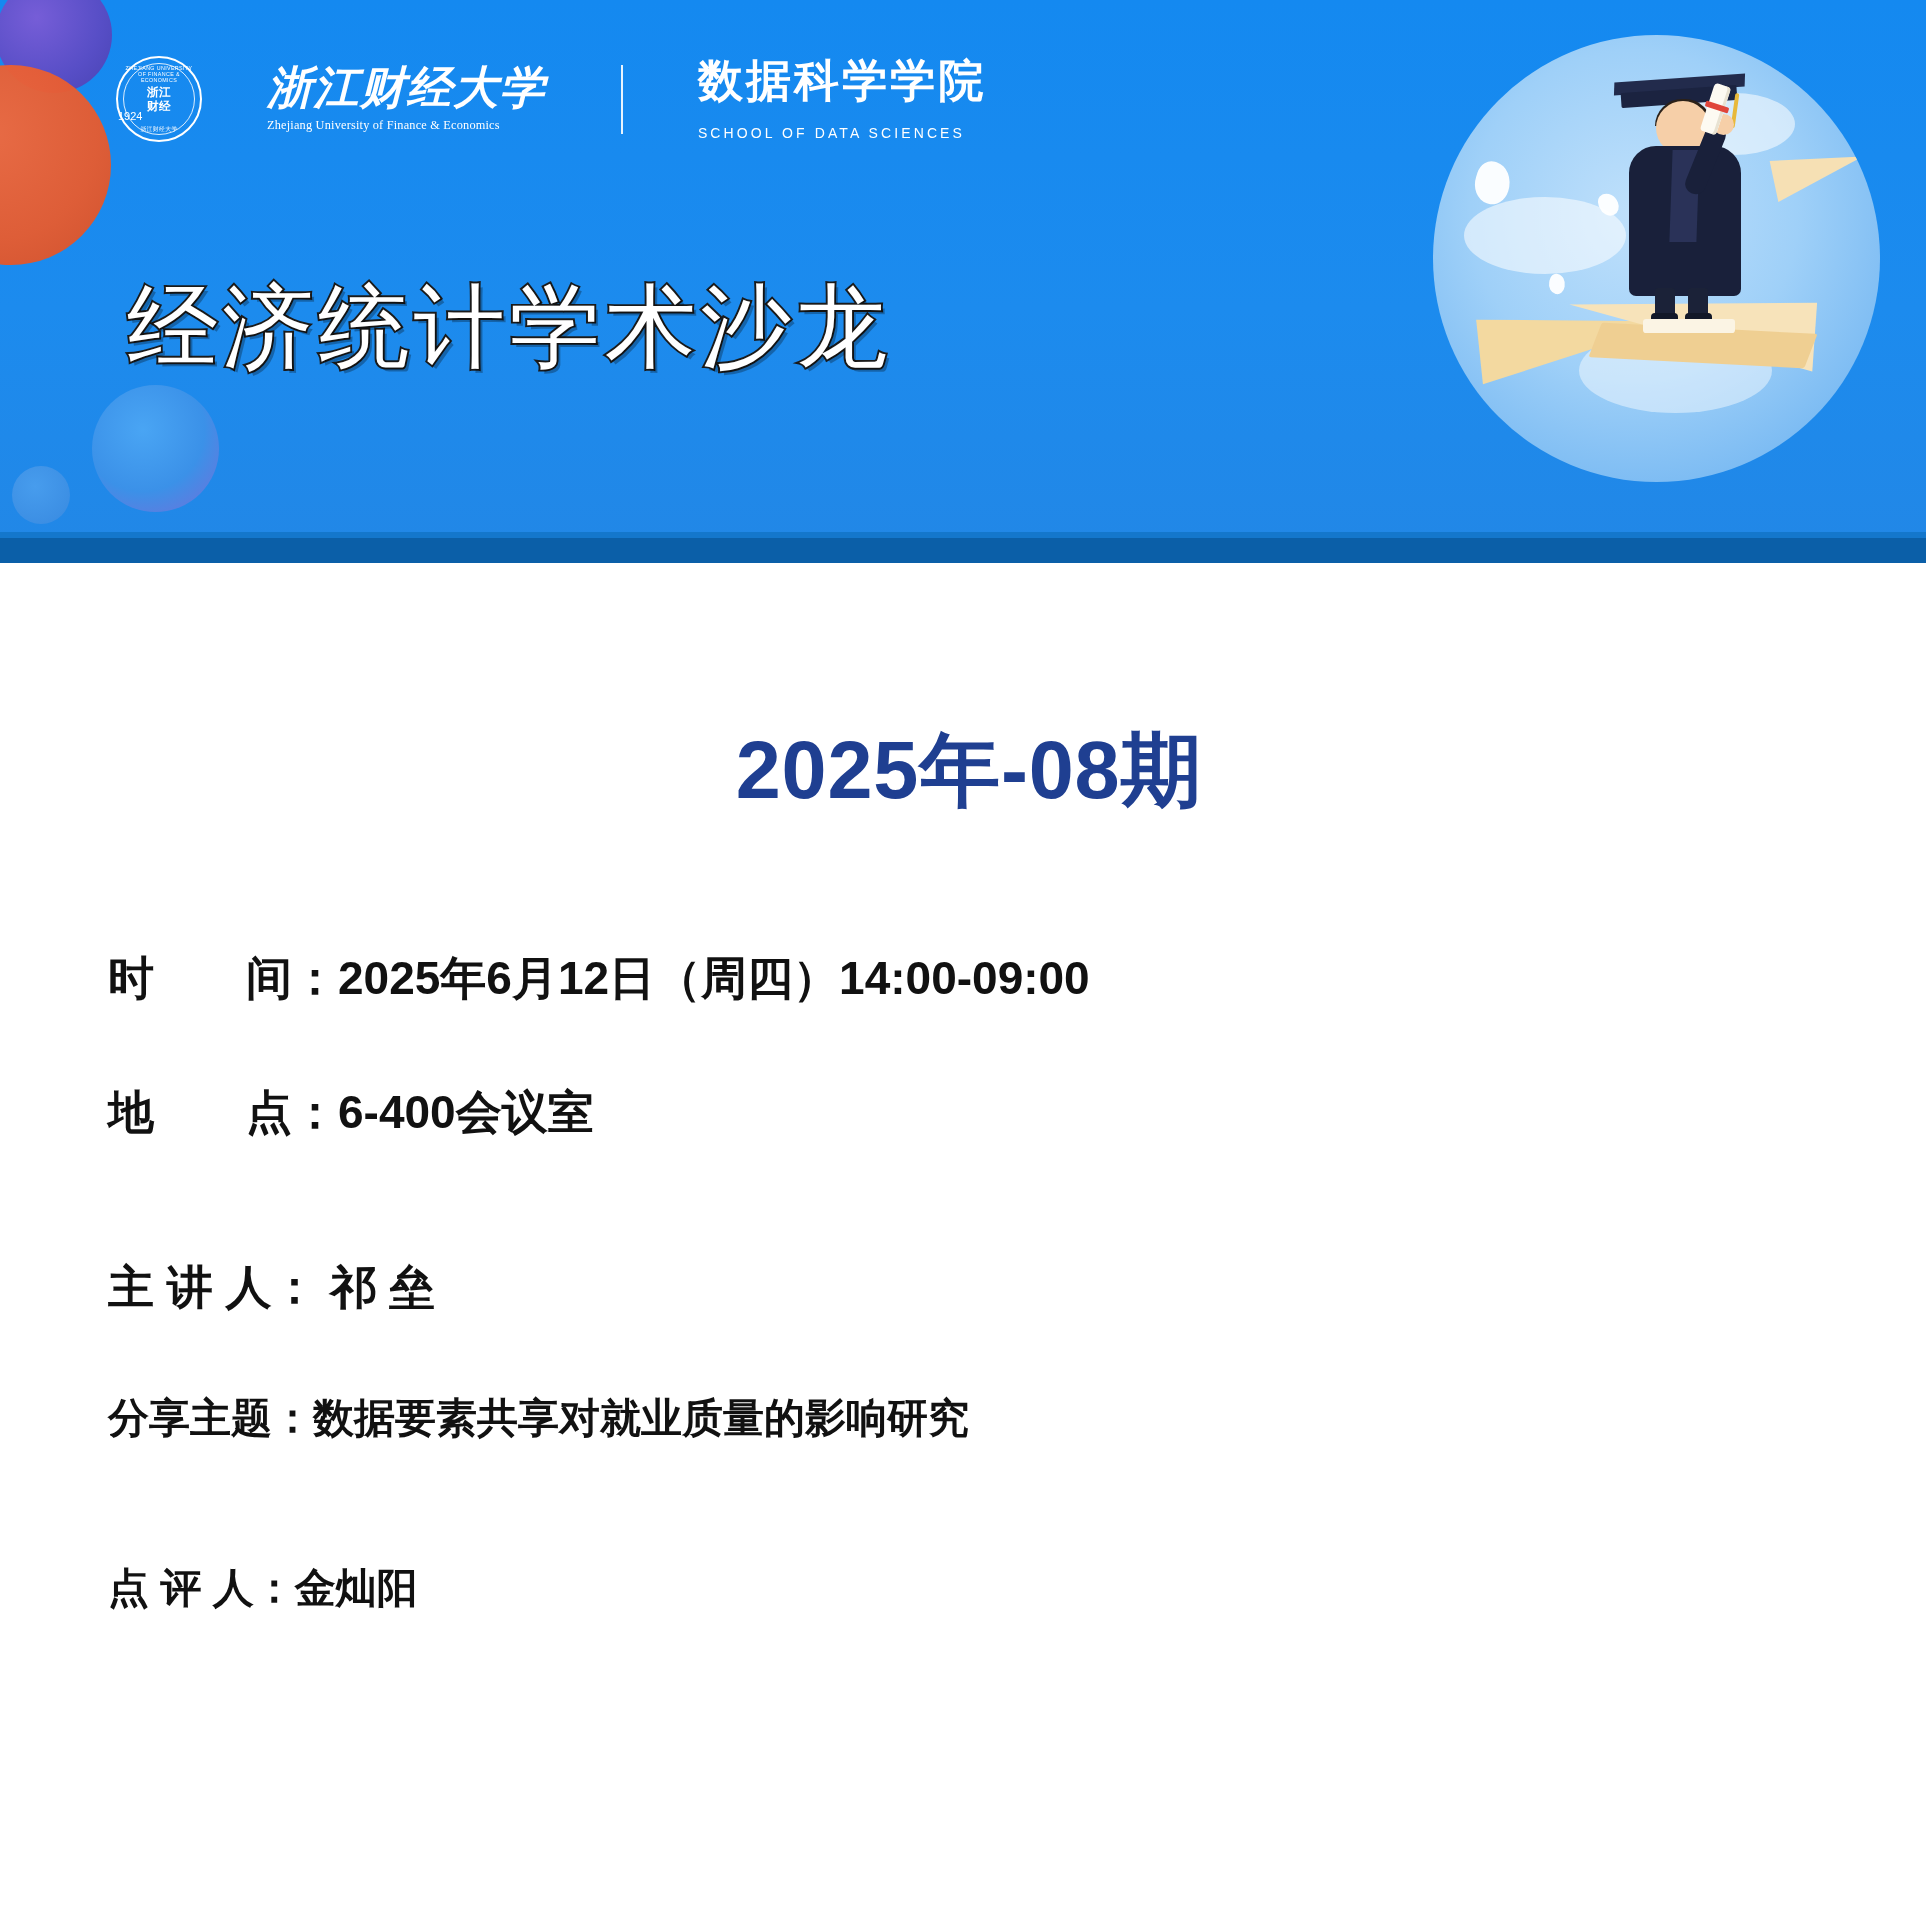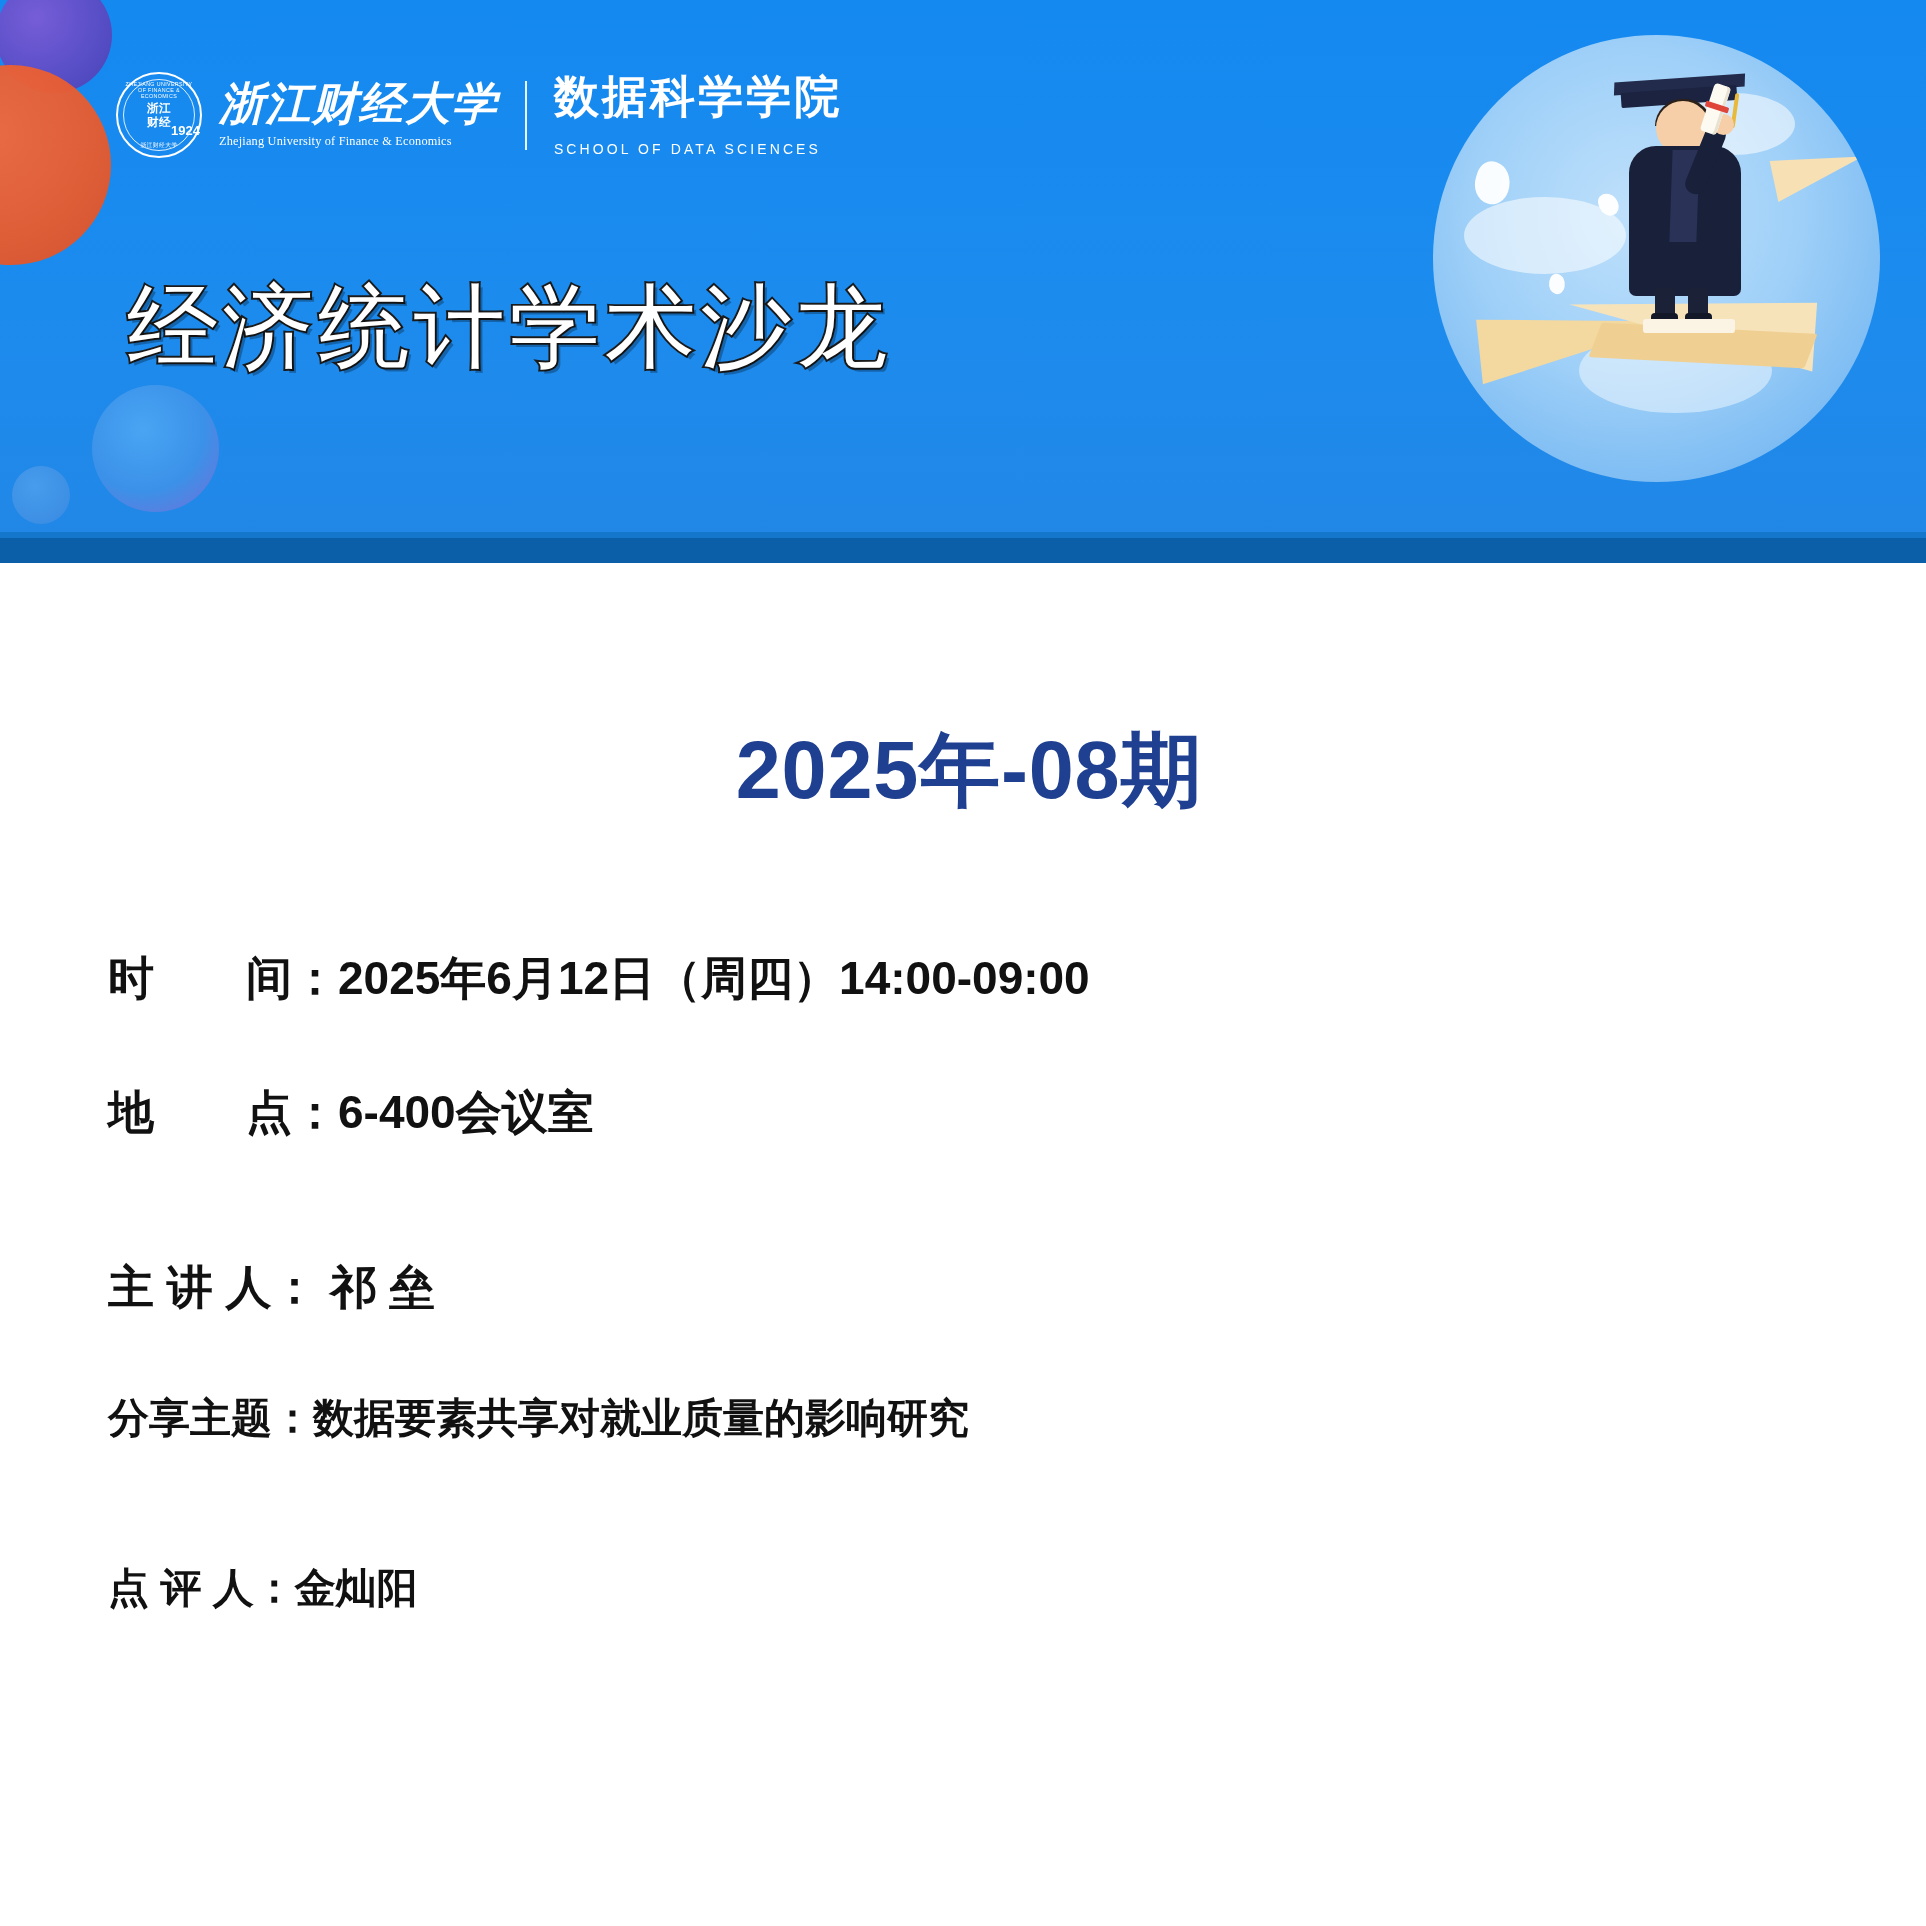--- a/index.html
+++ b/index.html
@@ -68,24 +68,25 @@
     width: 58px; height: 58px;
     left: 11.6px; top: 466px;
     background: radial-gradient(circle at 40% 35%, #4EA0EE 0%, #3C8ADF 100%);
     opacity: .85;
   }
 
   
   .logo-row {
     position: absolute;
     left: 116px;
-    top: 67px;
+    top: 51px;
     display: flex;
     align-items: center;
     height: 96px;
+    gap: 48px;
   }
   .seal {
     width: 86px;
     height: 86px;
     border-radius: 50%;
     border: 2.7px solid #ffffff;
     position: relative;
     flex: 0 0 auto;
     box-sizing: border-box;
     background: transparent;
@@ -116,24 +117,24 @@
     text-align: center;
     color: #ffffff;
     font-size: 5.8px;
     letter-spacing: 0.4px;
     transform: scaleX(.92);
   }
   .seal-year {
     position: absolute;
     left: 0; right: 0;
     bottom: 17.7px;
-    text-align: right;
-    color: #ffffff;
-    font-size: 13px;
-    font-weight: bold;
+    text-align: left;
+    color: #ffffff;
+    font-size: 11px;
+    font-weight: normal;
   }
   .seal-arch-bottom {
     position: absolute;
     left: 0; right: 0;
     bottom: 6.2px;
     text-align: center;
     color: #ffffff;
     font-size: 5.8px;
     letter-spacing: 0.4px;
   }

